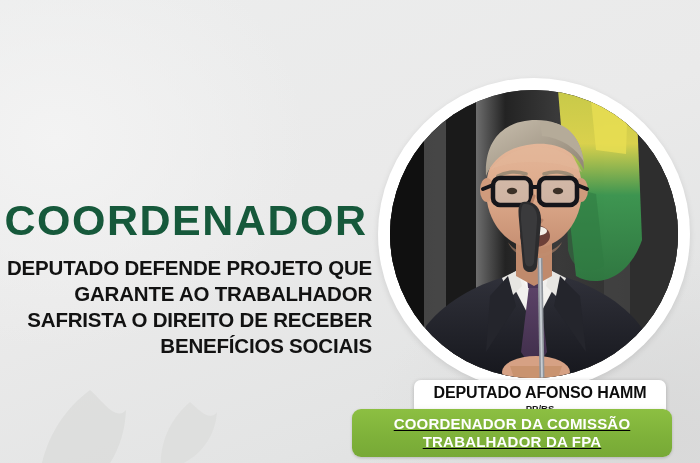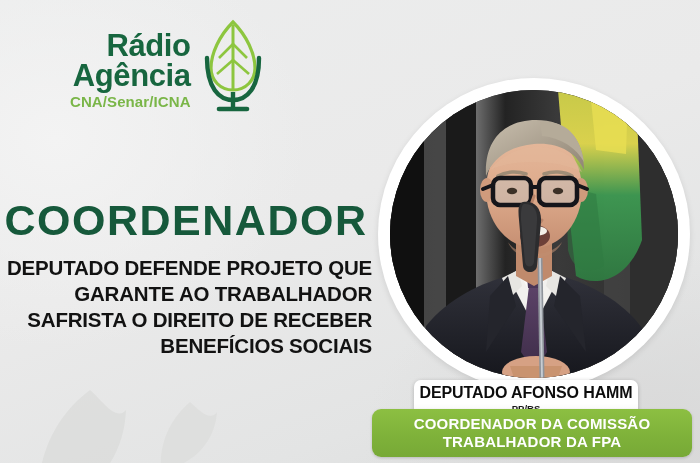--- a/index.html
+++ b/index.html
@@ -46,35 +46,35 @@
     box-shadow:0 2px 6px rgba(0,0,0,.10);
   }
   .photo{
     position:absolute;left:390px;top:90px;width:288px;height:288px;
     border-radius:50%;overflow:hidden;background:#2b2b2b;
   }
   .photo svg{display:block;}
 
   
   .nameplate{
-    position:absolute;left:414px;top:380px;width:224px;height:39px;
+    position:absolute;left:414px;top:380px;width:252px;height:39px;
     background:linear-gradient(180deg,#ffffff 0%,#ffffff 60%,#f2f2f2 100%);
     border-radius:7px;
     box-shadow:0 1px 4px rgba(0,0,0,.22);
     text-align:center;
   }
   .nameplate .nm{font-size:16px;font-weight:bold;color:#0d0d0d;letter-spacing:-.1px;padding-top:4px;}
   .nameplate .party{font-size:9.5px;font-weight:bold;color:#1a1a1a;margin-top:1px;}
 
   .rolebar{
-    position:absolute;left:372px;top:409px;width:320px;height:48px;
+    position:absolute;left:352px;top:409px;width:320px;height:48px;
     background:linear-gradient(180deg,#8cbf42 0%,#7fb23a 55%,#77a936 100%);
     border-radius:9px;
     box-shadow:0 1px 3px rgba(0,0,0,.18);
-    display:flex;flex-direction:column;align-items:center;justify-content:center;
+    display:flex;flex-direction:column;align-items:center;justify-content:center;text-decoration:underline;
   }
   .rolebar .rl{
     font-size:15px;font-weight:bold;color:#ffffff;line-height:1.2;
     letter-spacing:.2px;text-align:center;
   }
 </style>
 </head>
 <body>
 
 <div class="poster">
@@ -83,46 +83,20 @@
     <svg width="130" height="120" viewBox="0 0 130 120" aria-hidden="true">
       <path d="M62 2 C30 26 8 64 10 118 C64 112 96 72 98 22 C88 34 74 12 62 2 Z" fill="#d7d8d6"></path>
     </svg>
   </div>
   <div class="wm" style="left:155px;top:400px;">
     <svg width="70" height="70" viewBox="0 0 70 70" aria-hidden="true">
       <path d="M35 2 C16 18 4 42 6 70 C38 66 60 42 62 12 C55 22 44 10 35 2 Z" fill="#dadbd9"></path>
     </svg>
   </div>
 
-  <div class="logo">
-    <div class="logo-text">
-      <div class="logo-l1">Rádio</div>
-      <div class="logo-l2">Agência</div>
-      <div class="logo-l3">CNA/Senar/ICNA</div>
-    </div>
-    <div class="logo-mark">
-      <svg width="64" height="96" viewBox="0 0 64 96" aria-hidden="true">
-
-        <path d="M32 4 C18 18 10 36 10 50 C10 62 19 72 32 72 C45 72 54 62 54 50 C54 36 46 18 32 4 Z" fill="none" stroke="#8dc63f" stroke-width="3.2"></path>
-
-        <line x1="32" y1="7" x2="32" y2="72" stroke="#8dc63f" stroke-width="3"></line>
-
-        <path d="M32 26 L18 40" stroke="#8dc63f" stroke-width="2.6" fill="none"></path>
-        <path d="M32 26 L46 40" stroke="#8dc63f" stroke-width="2.6" fill="none"></path>
-        <path d="M32 42 L16 56" stroke="#8dc63f" stroke-width="2.6" fill="none"></path>
-        <path d="M32 42 L48 56" stroke="#8dc63f" stroke-width="2.6" fill="none"></path>
-
-        <path d="M6 40 C6 70 18 82 32 82 C46 82 58 70 58 40" fill="none" stroke="#17663f" stroke-width="4.4" stroke-linecap="round"></path>
-
-        <line x1="32" y1="74" x2="32" y2="90" stroke="#17663f" stroke-width="4.4"></line>
-
-        <line x1="18" y1="91" x2="46" y2="91" stroke="#17663f" stroke-width="4.6" stroke-linecap="round"></line>
-      </svg>
-    </div>
-  </div>
 
   <div class="entrevista">COORDENADOR</div>
   <div class="subhead">DEPUTADO DEFENDE PROJETO QUE GARANTE AO TRABALHADOR SAFRISTA O DIREITO DE RECEBER BENEFÍCIOS SOCIAIS</div>
 
   <div class="photo-ring"></div>
   <div class="photo">
     <svg width="288" height="288" viewBox="0 0 288 288" aria-hidden="true">
       <defs>
         <linearGradient id="wallg" x1="0" y1="0" x2="1" y2="0">
           <stop offset="0%" stop-color="#141414"></stop>

